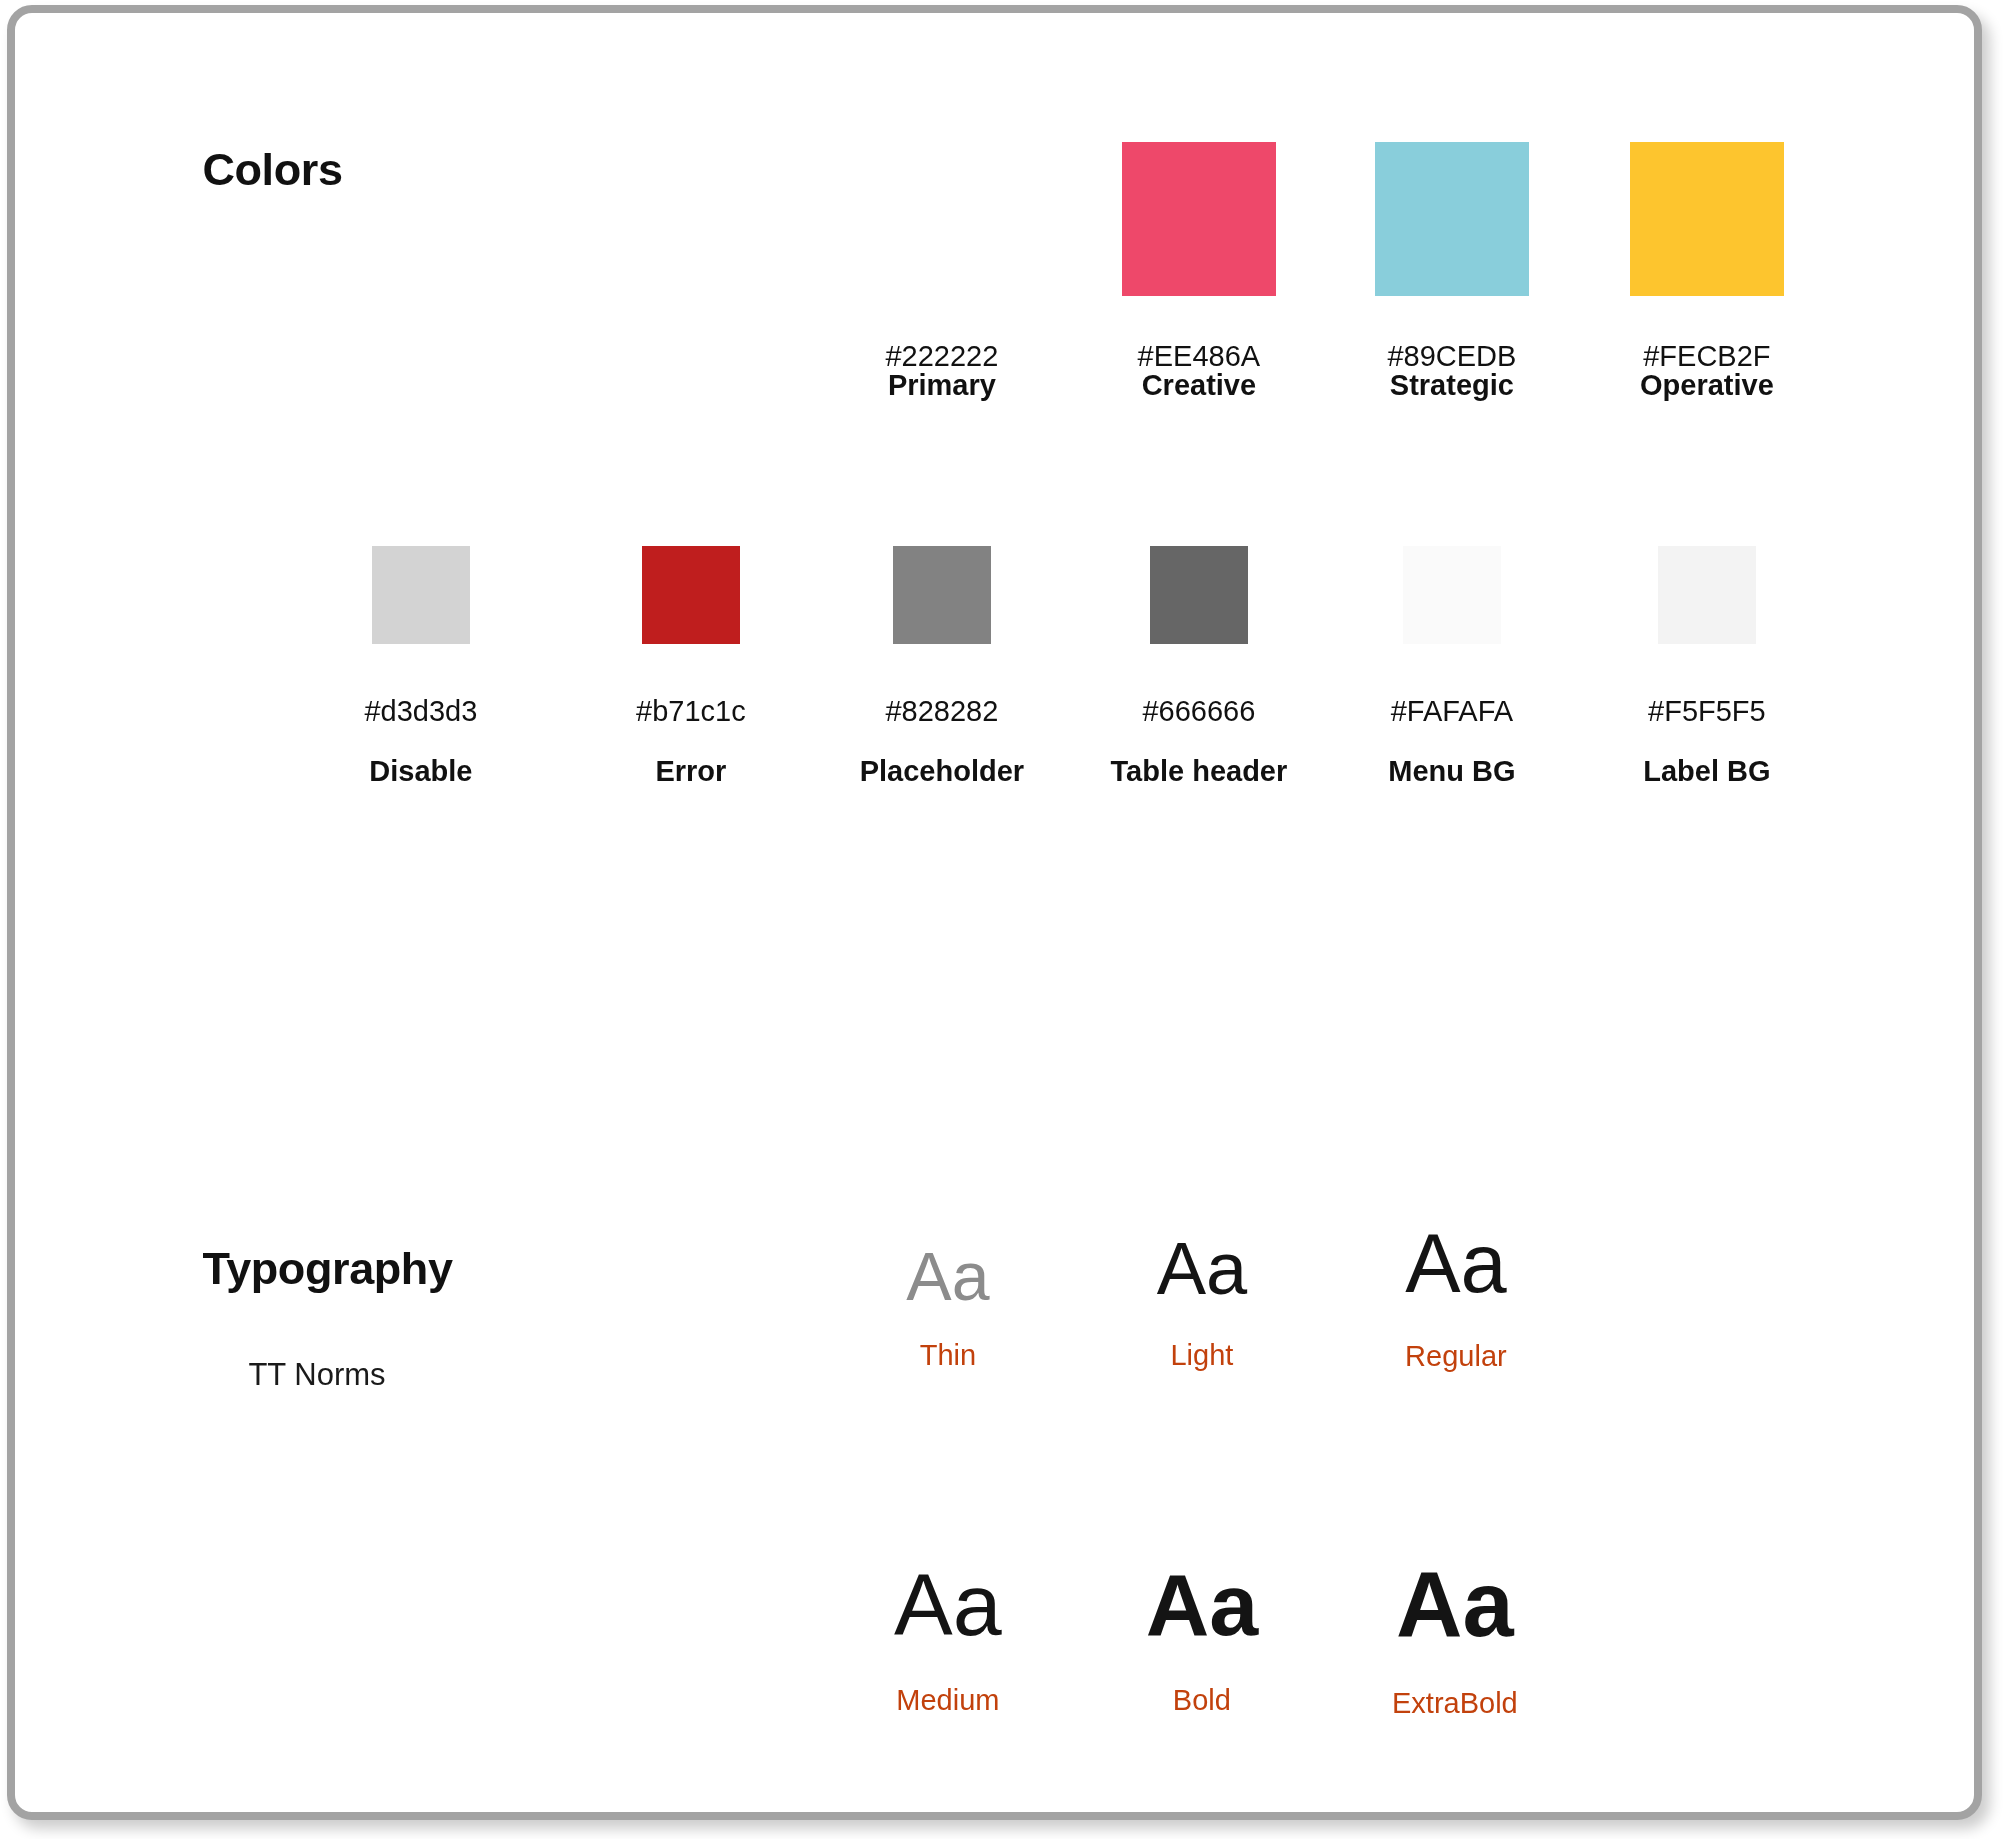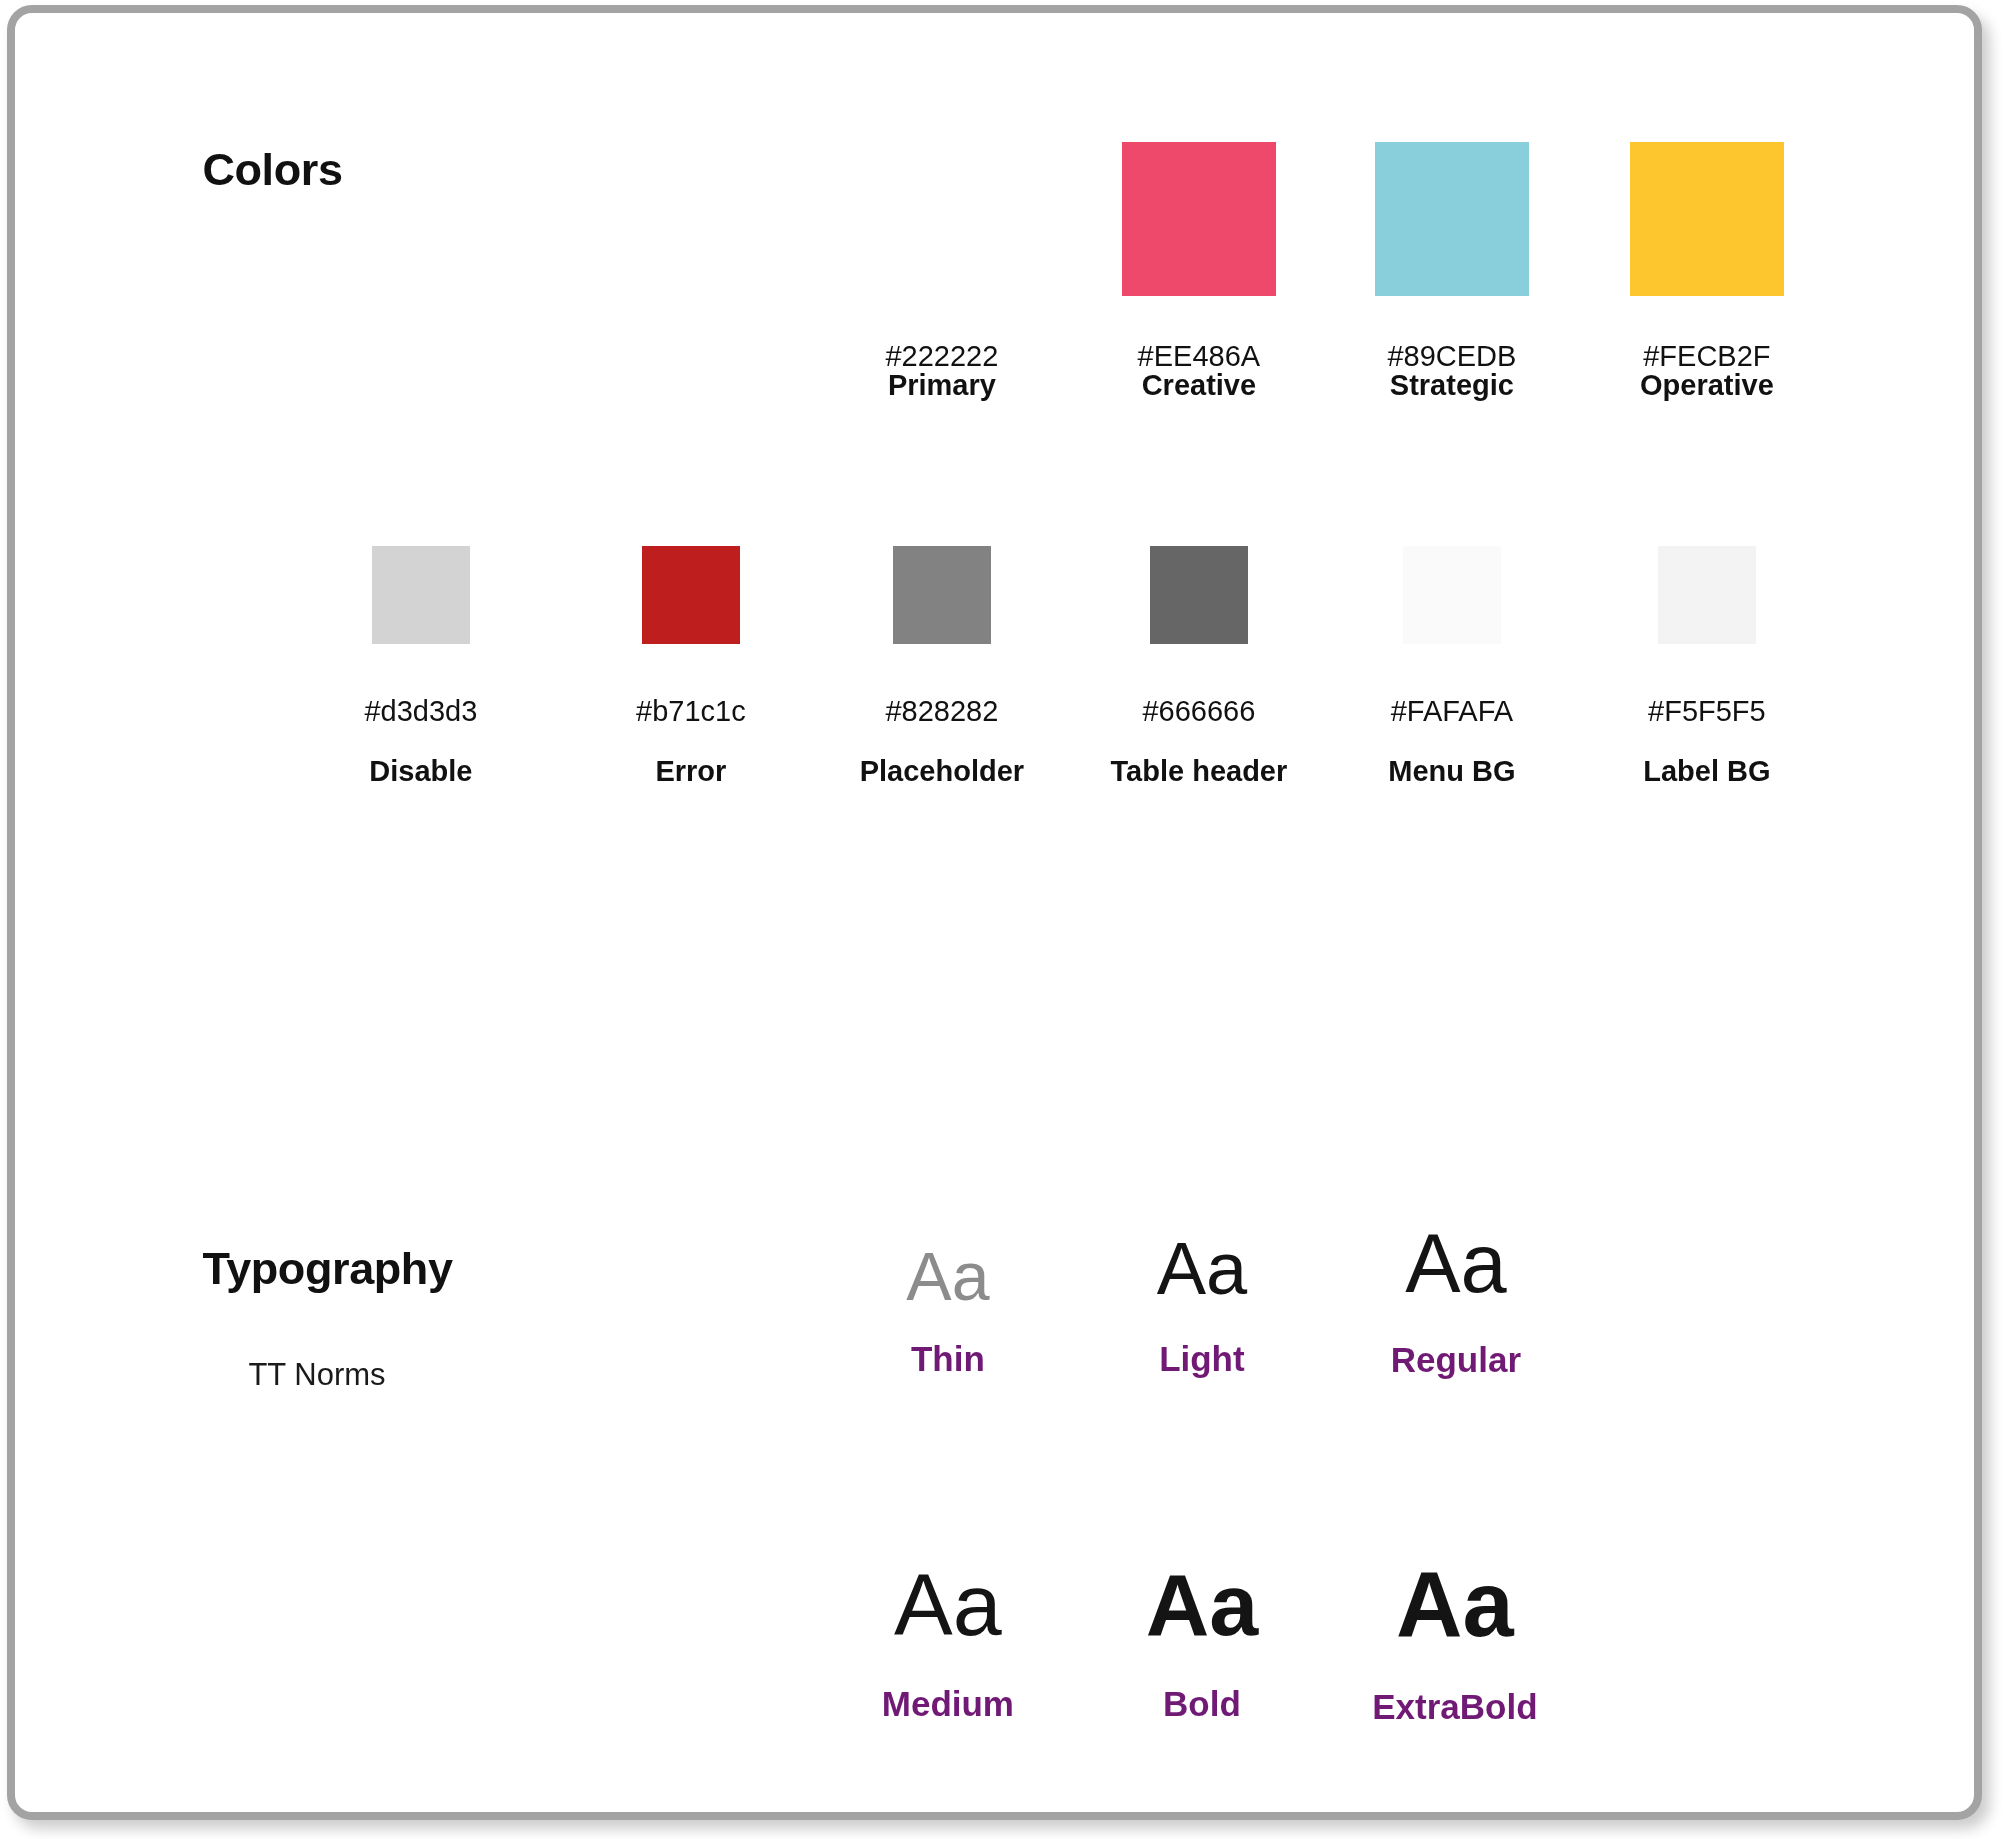--- a/index.html
+++ b/index.html
@@ -97,23 +97,23 @@
     text-align: center;
   }
   .type-sample {
     display: block;
     line-height: 1;
     color: #141414;
     white-space: nowrap;
   }
   .type-label {
     display: block;
-    font-size: 35px;
-    font-weight: 700;
-    color: #701a75;
+    font-size: 29px;
+    font-weight: 400;
+    color: #c2410c;
     line-height: 1;
     white-space: nowrap;
   }
 
   .w-thin       { font-weight: 100; font-size: 68px;  color: #8c8c8c; }
   .w-light      { font-weight: 300; font-size: 74px; }
   .w-regular    { font-weight: 400; font-size: 83px; }
   .w-medium     { font-weight: 500; font-size: 88px; }
   .w-bold       { font-weight: 700; font-size: 88px; }
   .w-extrabold  { font-weight: 800; font-size: 92px; }

